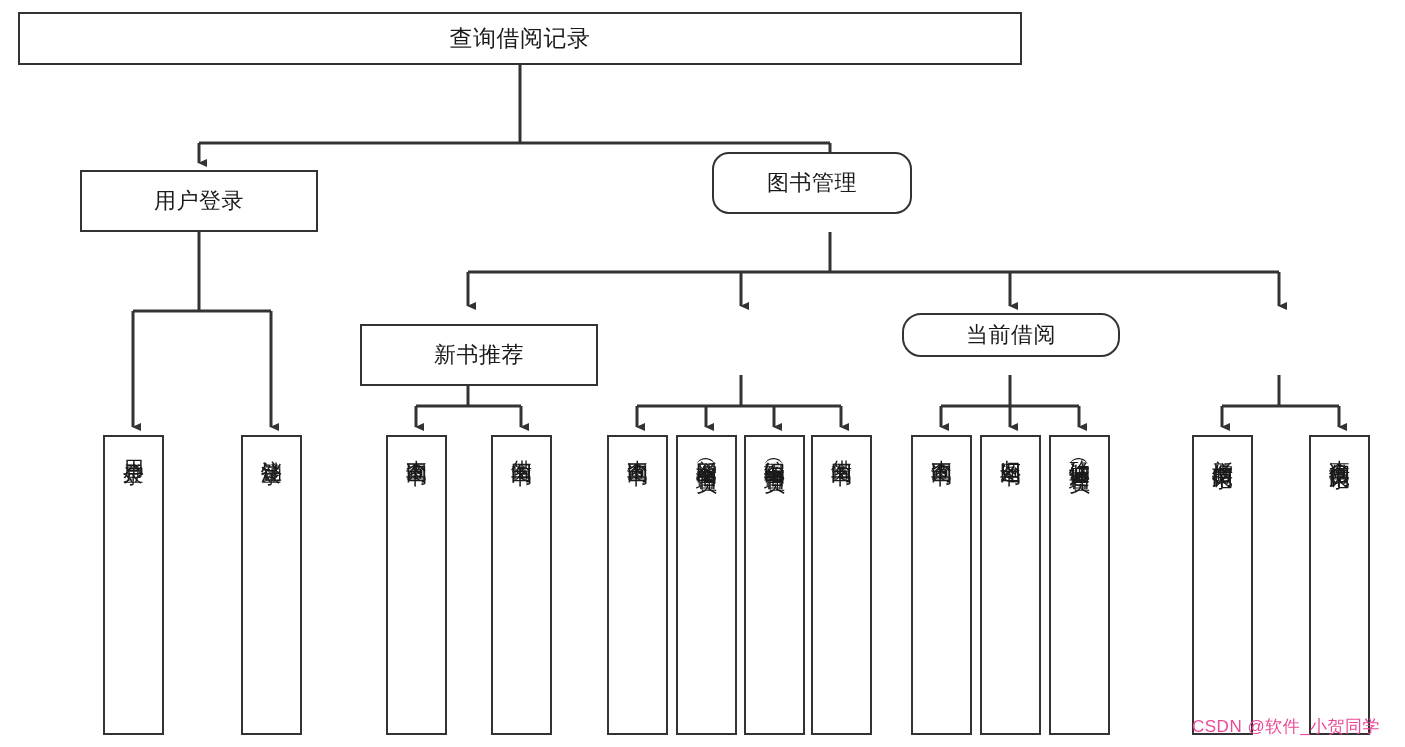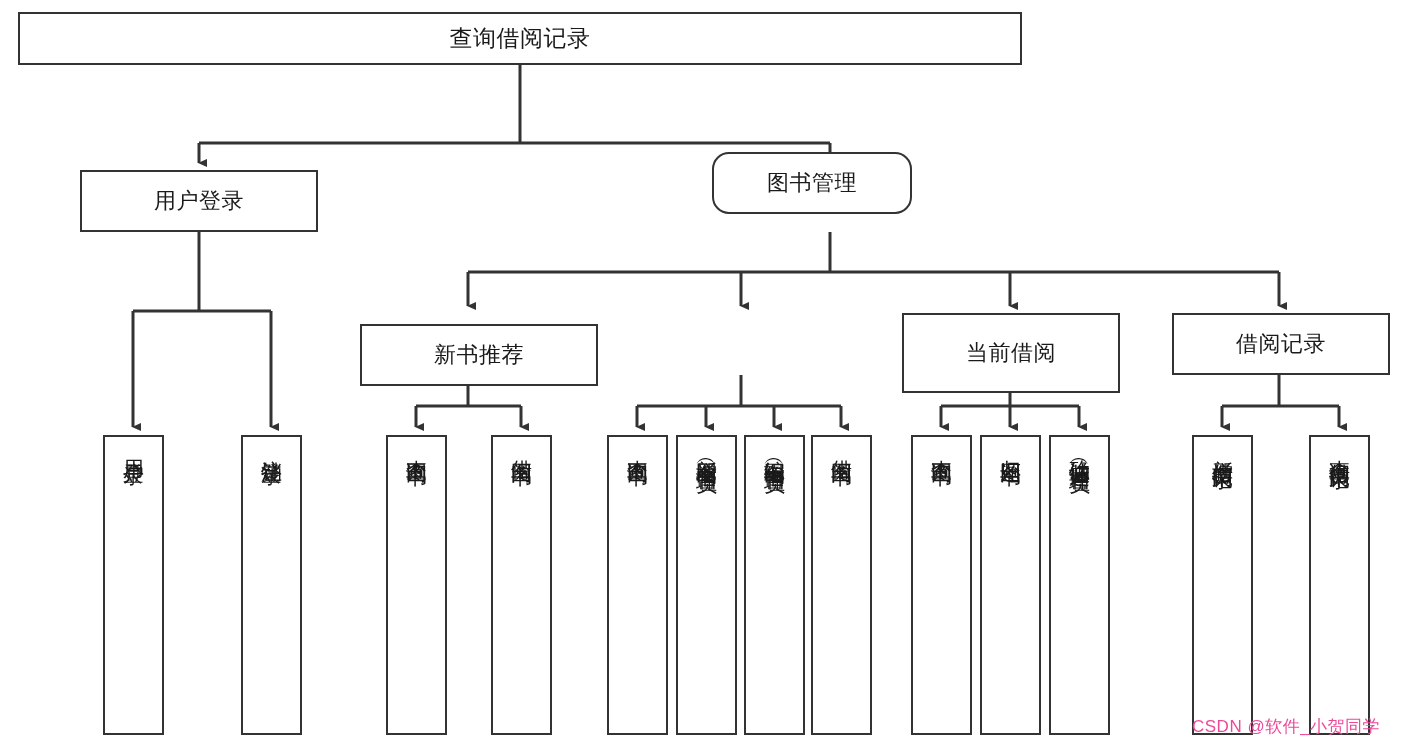--- a/index.html
+++ b/index.html
@@ -139,27 +139,24 @@
 
   <div class="node-box node-horizontal" style="left:712px; top:152px; width:200px; height:62px;border-radius:17px;">
     <span class="node-label">图书管理</span>
   </div>
 
   <div class="node-box node-horizontal" style="left:360px; top:313px; width:238px; height:62px;margin-top:11px;">
     <span class="node-label">新书推荐</span>
   </div>
 
 
-  <div class="node-box node-horizontal" style="left:902px; top:313px; width:218px; height:80px;">
+  <div class="node-box node-horizontal" style="left:902px; top:313px; width:218px; height:44px;border-radius:19px;">
     <span class="node-label">当前借阅</span>
   </div>
 
-  <div class="node-box node-horizontal" style="left:1172px; top:313px; width:218px; height:62px;">
-    <span class="node-label">借阅记录</span>
-  </div>
 
   <div class="node-box node-vertical" style="left:103px; top:435px; width:61px; height:300px;">
     <span class="node-label">用户登录</span>
   </div>
   <div class="node-box node-vertical" style="left:241px; top:435px; width:61px; height:300px;">
     <span class="node-label">注销登录</span>
   </div>
 
   <div class="node-box node-vertical" style="left:386px; top:435px; width:61px; height:300px;">
     <span class="node-label">查询图书</span>

